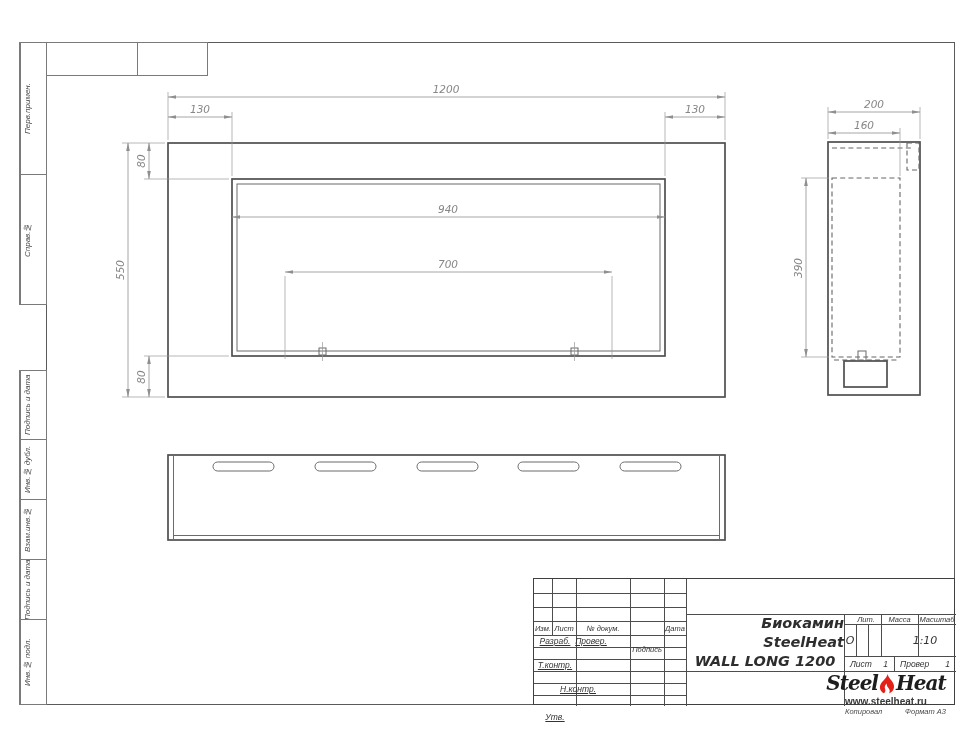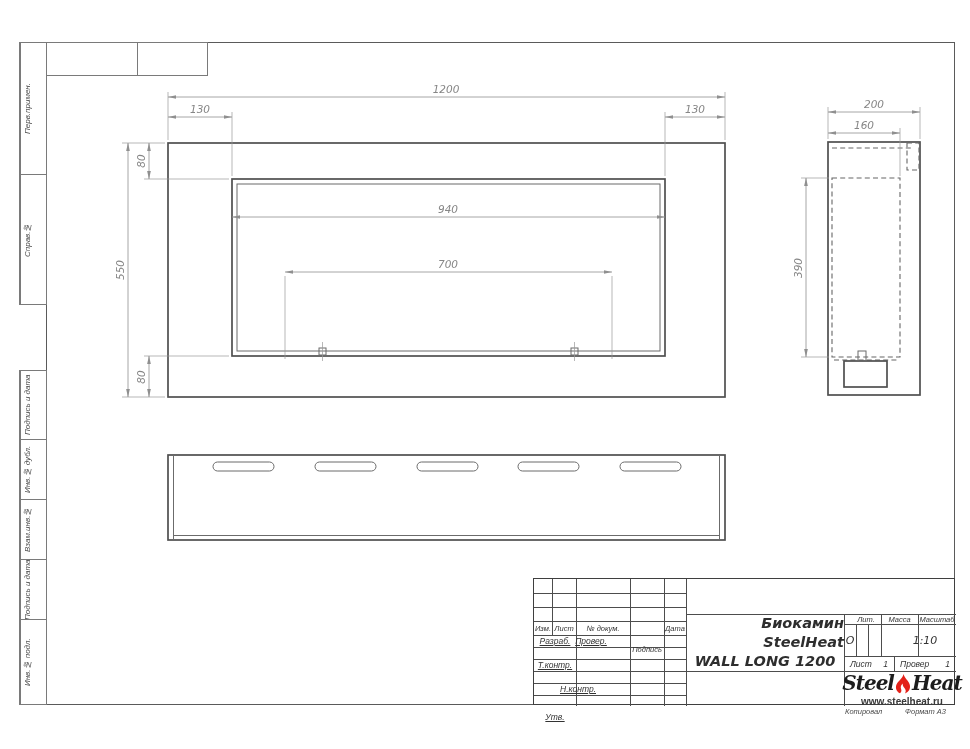--- a/index.html
+++ b/index.html
@@ -208,21 +208,21 @@
 
   <div class="cell pair" style="left:310px;top:77px;width:50px;height:15px;">
     <span>Лист</span>
     <span>1</span>
   </div>
   <div class="cell pair" style="left:360px;top:77px;width:62px;height:15px;">
     <span>Провер</span>
     <span>1</span>
   </div>
 
-  <div class="cell logo-wrap" style="left:312px;top:92px;width:112px;height:35px;">
+  <div class="cell logo-wrap" style="left:296px;top:92px;width:112px;height:35px;">
     <div class="logo-line">
       <span class="logo-txt">Steel</span>
       <svg width="16" height="21" viewBox="0 0 16 21" style="position:static;margin:0 1px;">
         <path d="M8.6 0 C9.4 4.2 13.2 6.3 14.6 10.2 C16 14.2 13.8 18.2 10 19.4 C11.2 17.6 10.9 15.6 9.6 14.2 C8.2 12.7 7.5 11.4 7.8 9.6 C5.9 11 5.4 13.1 6.1 15.1 C6.7 16.7 6.5 18.3 5 19.3 C1.6 17.9 0 14.1 1.5 10.5 C3 6.9 7.4 5.1 8.6 0 Z" fill="#e32119"></path>
       </svg>
       <span class="logo-txt">Heat</span>
     </div>
     <div class="logo-url">www.steelheat.ru</div>
   </div>
 </div>

